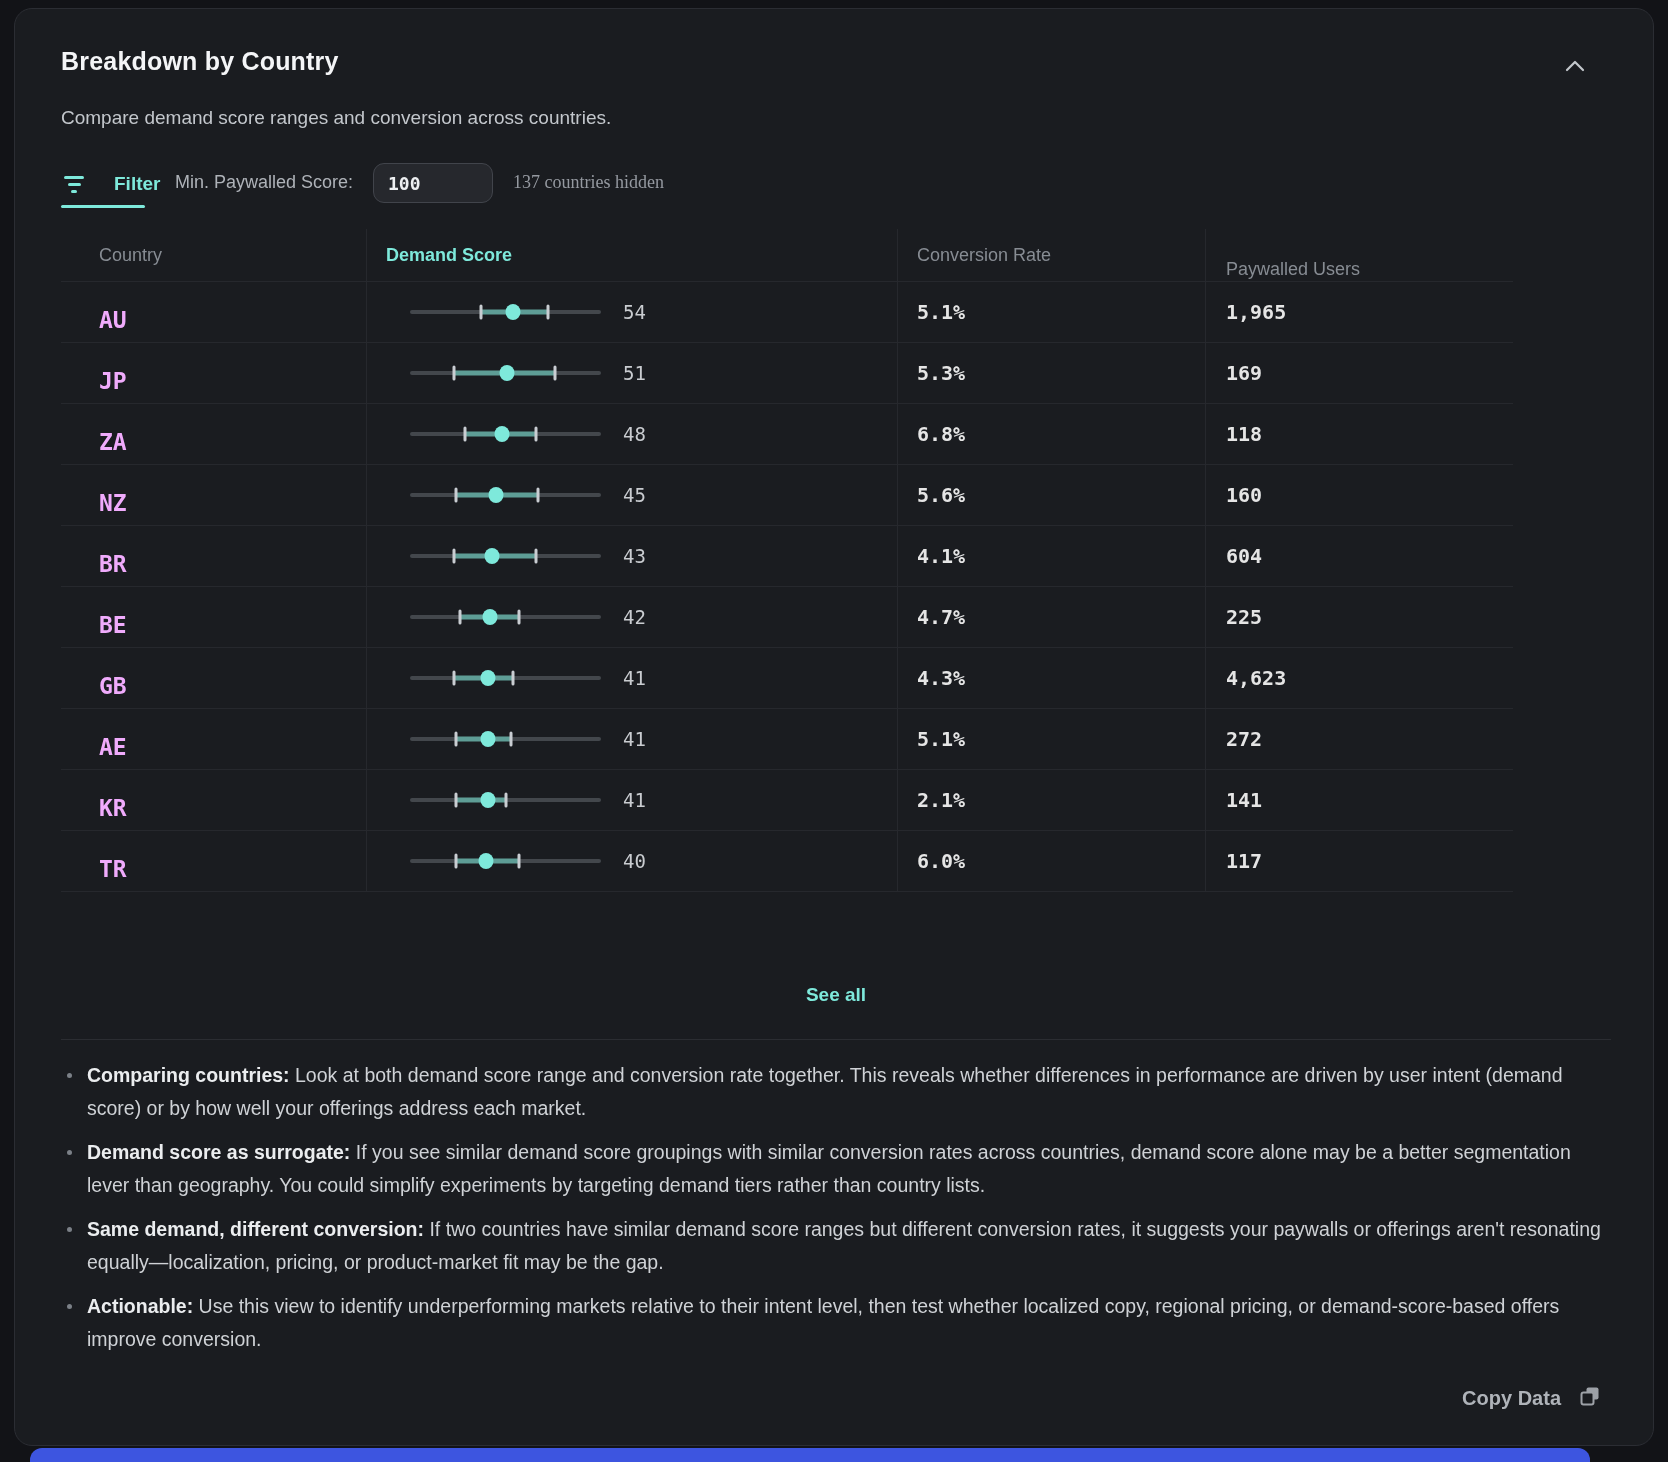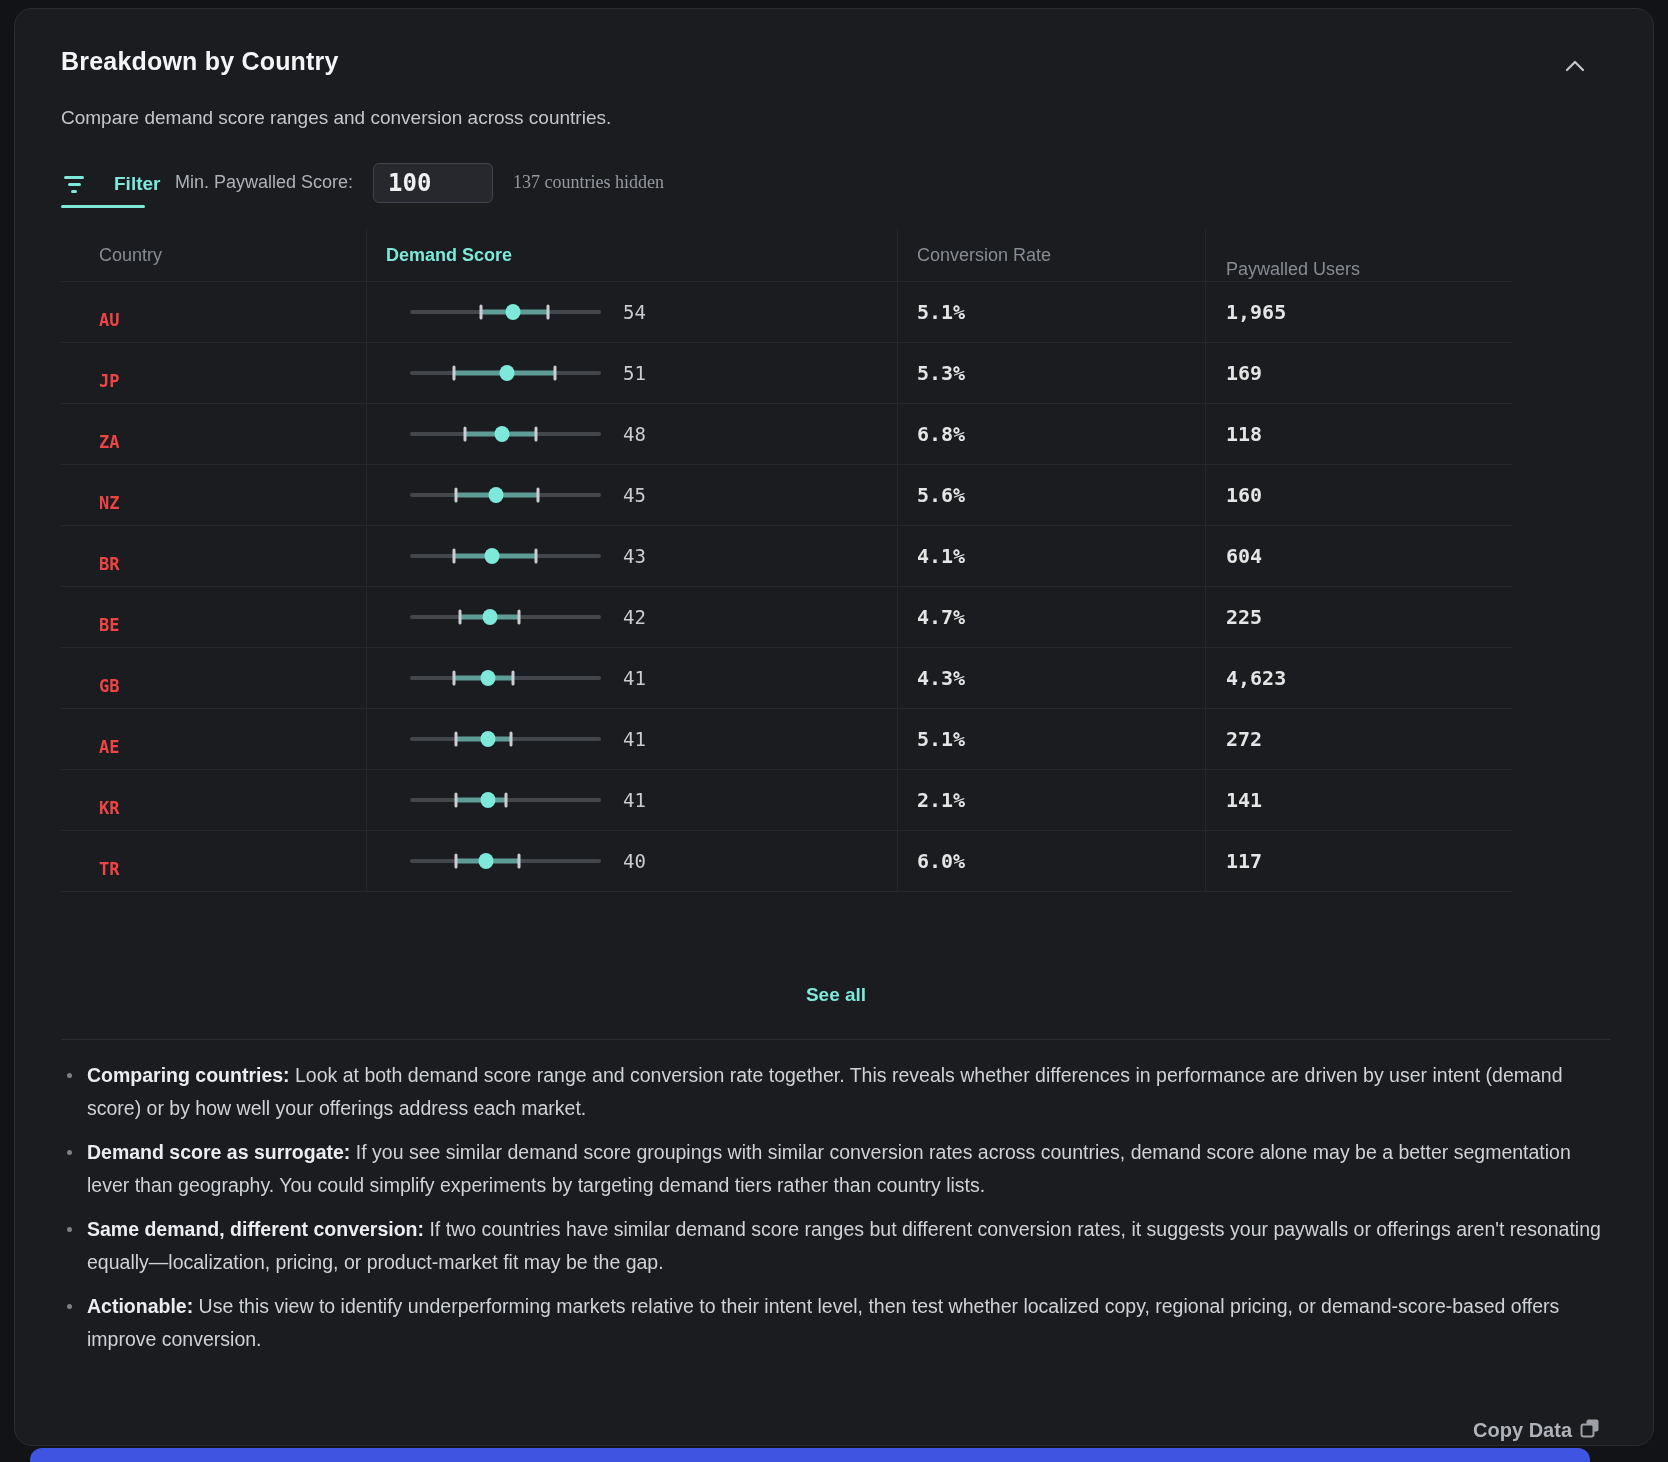--- a/index.html
+++ b/index.html
@@ -39,39 +39,39 @@
   .filter-tab .label{color:var(--accent);font-size:19px;font-weight:bold;margin-left:19px;}
   .filter-underline{position:absolute;left:0;top:44px;width:84px;height:3px;background:var(--accent);border-radius:2px;}
   .funnel{display:inline-flex;flex-direction:column;align-items:center;gap:4px;width:22px;}
   .funnel i{display:block;height:3px;border-radius:2px;background:var(--accent);}
   .funnel i:nth-child(1){width:20px;}
   .funnel i:nth-child(2){width:13px;}
   .funnel i:nth-child(3){width:6px;}
   .min-label{position:absolute;left:114px;top:11px;font-size:18px;color:#AEB2B8;}
   .min-input{
     position:absolute;left:312px;top:2px;width:120px;height:40px;
-    background:#26282D;border:1px solid #41444B;border-radius:6px;
-    color:#EEF0F2;font-size:24px;font-weight:bold;
+    background:#26282D;border:1px solid #41444B;border-radius:11px;
+    color:#EEF0F2;font-size:18px;font-weight:bold;
     font-family:"DejaVu Sans Mono", monospace;
     padding:0 14px;outline:none;
   }
   .hidden-note{position:absolute;left:452px;top:11px;font-size:18px;color:#9599A0;font-family:Liberation Serif, serif;}
 
   
   .table{position:absolute;left:0;top:220px;width:1452px;}
   .vline{position:absolute;top:0;bottom:0;width:1px;background:var(--divider);}
   .vline.v1{left:305px;} .vline.v2{left:836px;} .vline.v3{left:1144px;}
   .thead{display:grid;grid-template-columns:305px 531px 308px 308px;height:53px;align-items:center;border-bottom:1px solid var(--divider);}
   .th{font-size:18px;color:#878C93;}
   .th.country{padding-left:38px;}
   .th.demand{padding-left:20px;color:var(--accent);font-weight:600;}
   .th.conv{padding-left:20px;}
   .th.users{padding-left:21px;margin-top:29px;}
   .trow{display:grid;grid-template-columns:305px 531px 308px 308px;height:61px;align-items:center;border-bottom:1px solid var(--divider);}
-  .td-country{padding-left:38px;font-family:"DejaVu Sans Mono", monospace;font-weight:bold;font-size:17px;color:#ef4444;margin-top:15px;}
+  .td-country{padding-left:38px;font-family:"DejaVu Sans Mono", monospace;font-weight:bold;font-size:23px;color:#f0abfc;margin-top:15px;}
   .td-demand{padding-left:44px;display:flex;align-items:center;}
   .td-val{padding-left:20px;font-family:"DejaVu Sans Mono", monospace;font-weight:bold;font-size:20px;color:#e5e5e5;}
   .td-users{padding-left:21px;}
   .score-num{margin-left:22px;font-family:"DejaVu Sans Mono", monospace;font-size:19px;color:#C9CCD0;}
 
   .slider{position:relative;width:191px;height:20px;flex:0 0 auto;}
   .slider .track{position:absolute;left:0;right:0;top:50%;height:4px;transform:translateY(-50%);background:var(--track);border-radius:2px;}
   .slider .band{position:absolute;top:50%;height:5px;transform:translateY(-50%);background:var(--band);}
   .slider .tick{position:absolute;top:50%;width:3px;height:15px;transform:translate(-50%,-50%);background:var(--tick);border-radius:1.5px;}
   .slider .dot{position:absolute;top:50%;width:15px;height:16px;transform:translate(-50%,-50%);background:var(--accent);border-radius:50%;}
@@ -81,21 +81,21 @@
   .see-all span{font-size:19px;font-weight:bold;color:var(--accent);cursor:pointer;}
 
   
   .notes-divider{position:absolute;left:0;top:1030px;width:1550px;height:1px;background:#2B2D32;}
   .notes{position:absolute;left:0;top:1050px;width:1552px;list-style:none;}
   .notes li{position:relative;padding-left:26px;margin-bottom:11px;font-size:19.5px;line-height:33px;color:#CFD2D6;}
   .notes li::before{content:"";position:absolute;left:6px;top:14px;width:5px;height:5px;border-radius:50%;background:#7B8087;}
   .notes strong{color:#EBEDEF;font-weight:bold;}
 
   
-  .copy-row{position:absolute;right:8px;top:1374px;height:30px;display:flex;align-items:center;gap:7px;cursor:pointer;margin-top:32px;}
+  .copy-row{position:absolute;right:8px;top:1374px;height:30px;display:flex;align-items:center;gap:18px;cursor:pointer;}
   .copy-row .copy-label{font-size:20px;font-weight:bold;color:#AFB3B9;}
 
   
   .next-section{position:absolute;left:30px;top:1448px;width:1560px;height:22px;background:var(--blue);border-radius:12px 12px 0 0;}
 </style>
 </head>
 <body>
 
 <div class="card">
   <div class="content">

